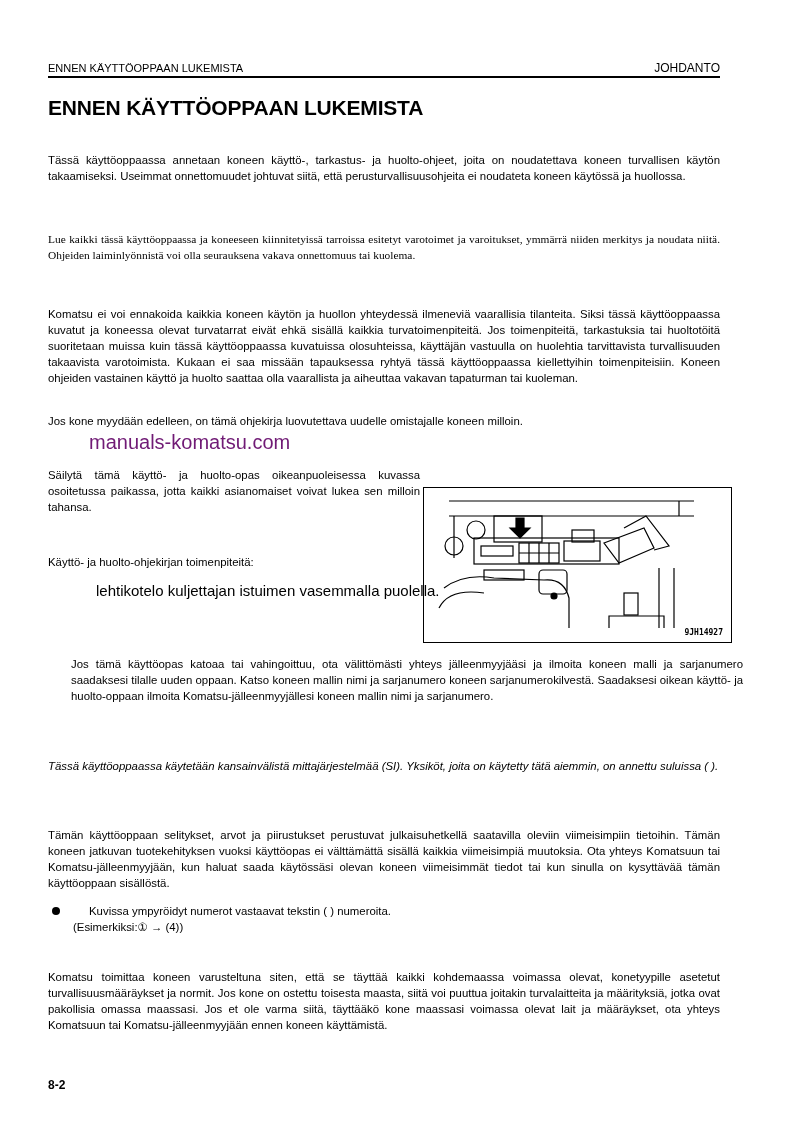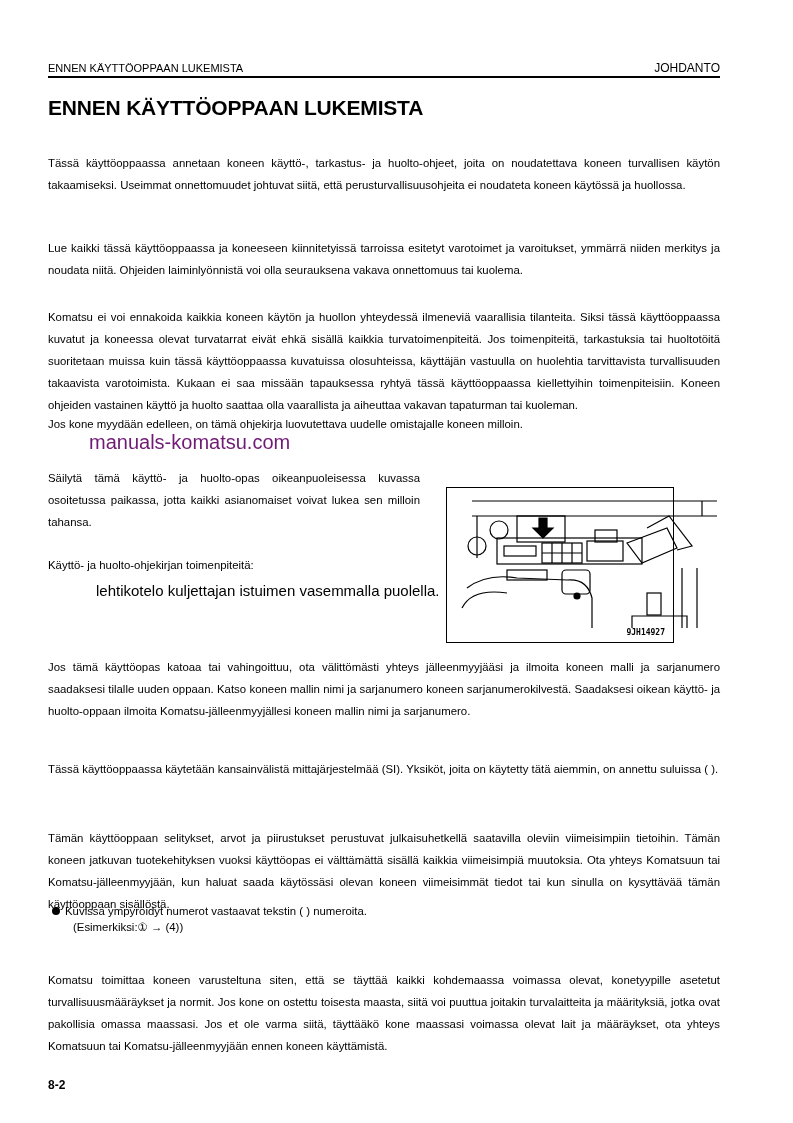--- a/index.html
+++ b/index.html
@@ -4,49 +4,49 @@
 <style>
   html, body { margin:0; padding:0; background:#ffffff; }
   body { width:793px; height:1123px; position:relative; overflow:hidden;
          font-family:"Liberation Sans", sans-serif; color:#000; }
   .header { position:absolute; left:48px; top:56px; width:672px; height:20px;
             border-bottom:2px solid #000; }
   .header-left { position:absolute; left:0; bottom:2px; font-size:11px; letter-spacing:0; }
   .header-right { position:absolute; right:0; bottom:1px; font-size:12px; }
   .title { position:absolute; left:48px; top:96px; font-size:21px; font-weight:bold;
            letter-spacing:-0.2px; white-space:nowrap; }
-  .p { position:absolute; left:48px; width:672px; font-size:11.4px; line-height:22px;
+  .p { position:absolute; left:48px; width:672px; font-size:11.4px; line-height:16px;
        text-align:justify; margin:0; }
   .watermark { position:absolute; left:89px; top:431px; font-size:20px; color:#701a75;
                white-space:nowrap; }
   .left-col { width:372px; }
   .indent { position:absolute; left:78px; font-size:15px;margin-left:18px; }
-  .figure { position:absolute; left:446px; top:487px; width:228px; height:156px;
+  .figure { position:absolute; left:423px; top:487px; width:309px; height:156px;
             border:1px solid #000; box-sizing:border-box; }
   .fig-label { position:absolute; right:8px; bottom:5px; font-family:"DejaVu Sans Mono", monospace;
                font-size:8px; font-weight:bold; }
   .bullet-row { position:absolute; left:48px; top:903px; font-size:11.4px; line-height:17px; }
   .bullet { position:absolute; left:4px; top:4px; width:8px; height:8px; border-radius:50%;
             background:#000; }
-  .bullet-text { position:absolute; left:17px; top:0; white-space:nowrap; }
+  .bullet-text { position:absolute; left:41px; top:0; white-space:nowrap; }
   .bullet-text2 { position:absolute; left:25px; top:16px; white-space:nowrap; }
   .page-number { position:absolute; left:48px; top:1078px; font-size:12px; font-weight:bold; }
 </style>
 </head>
 <body>
 
 <div class="header">
   <span class="header-left">ENNEN KÄYTTÖOPPAAN LUKEMISTA</span>
   <span class="header-right">JOHDANTO</span>
 </div>
 
 <div class="title">ENNEN KÄYTTÖOPPAAN LUKEMISTA</div>
 
 <p class="p" style="top:152px;">Tässä käyttöoppaassa annetaan koneen käyttö-, tarkastus- ja huolto-ohjeet, joita on noudatettava koneen turvallisen käytön takaamiseksi. Useimmat onnettomuudet johtuvat siitä, että perusturvallisuusohjeita ei noudateta koneen käytössä ja huollossa.</p>
-<p class="p" style="top:237px;">Lue kaikki tässä käyttöoppaassa ja koneeseen kiinnitetyissä tarroissa esitetyt varotoimet ja varoitukset, ymmärrä niiden merkitys ja noudata niitä. Ohjeiden laiminlyönnistä voi olla seurauksena vakava onnettomuus tai kuolema.</p>
+<p class="p" style="top:231px;font-family:Liberation Serif, serif;">Lue kaikki tässä käyttöoppaassa ja koneeseen kiinnitetyissä tarroissa esitetyt varotoimet ja varoitukset, ymmärrä niiden merkitys ja noudata niitä. Ohjeiden laiminlyönnistä voi olla seurauksena vakava onnettomuus tai kuolema.</p>
 <p class="p" style="top:306px;">Komatsu ei voi ennakoida kaikkia koneen käytön ja huollon yhteydessä ilmeneviä vaarallisia tilanteita. Siksi tässä käyttöoppaassa kuvatut ja koneessa olevat turvatarrat eivät ehkä sisällä kaikkia turvatoimenpiteitä. Jos toimenpiteitä, tarkastuksia tai huoltotöitä suoritetaan muissa kuin tässä käyttöoppaassa kuvatuissa olosuhteissa, käyttäjän vastuulla on huolehtia tarvittavista turvallisuuden takaavista varotoimista. Kukaan ei saa missään tapauksessa ryhtyä tässä käyttöoppaassa kiellettyihin toimenpiteisiin. Koneen ohjeiden vastainen käyttö ja huolto saattaa olla vaarallista ja aiheuttaa vakavan tapaturman tai kuoleman.</p>
 <p class="p" style="top:413px;">Jos kone myydään edelleen, on tämä ohjekirja luovutettava uudelle omistajalle koneen milloin.</p>
 
 <div class="watermark">manuals-komatsu.com</div>
 
 <p class="p left-col" style="top:467px;">Säilytä tämä käyttö- ja huolto-opas oikeanpuoleisessa kuvassa osoitetussa paikassa, jotta kaikki asianomaiset voivat lukea sen milloin tahansa.</p>
 <p class="p left-col" style="top:554px;">Käyttö- ja huolto-ohjekirjan toimenpiteitä:</p>
 <div class="indent" style="top:582px;">lehtikotelo kuljettajan istuimen vasemmalla puolella.</div>
 
 <div class="figure">
@@ -76,22 +76,22 @@
     <rect x="115" y="82" width="28" height="24" rx="4"></rect>
     <circle cx="130" cy="108" r="3" fill="#000"></circle>
     <line x1="235" y1="80" x2="235" y2="140"></line>
     <line x1="250" y1="80" x2="250" y2="140"></line>
     <rect x="200" y="105" width="14" height="22"></rect>
     <path d="M185 140 L185 128 L240 128 L240 140"></path>
   </svg>
   <span class="fig-label">9JH14927</span>
 </div>
 
-<p class="p" style="top:656px;">Jos tämä käyttöopas katoaa tai vahingoittuu, ota välittömästi yhteys jälleenmyyjääsi ja ilmoita koneen malli ja sarjanumero saadaksesi tilalle uuden oppaan. Katso koneen mallin nimi ja sarjanumero koneen sarjanumerokilvestä. Saadaksesi oikean käyttö- ja huolto-oppaan ilmoita Komatsu-jälleenmyyjällesi koneen mallin nimi ja sarjanumero.</p>
-<p class="p" style="top:758px;">Tässä käyttöoppaassa käytetään kansainvälistä mittajärjestelmää (SI). Yksiköt, joita on käytetty tätä aiemmin, on annettu suluissa (  ).</p>
+<p class="p" style="top:656px;margin-left:23px;">Jos tämä käyttöopas katoaa tai vahingoittuu, ota välittömästi yhteys jälleenmyyjääsi ja ilmoita koneen malli ja sarjanumero saadaksesi tilalle uuden oppaan. Katso koneen mallin nimi ja sarjanumero koneen sarjanumerokilvestä. Saadaksesi oikean käyttö- ja huolto-oppaan ilmoita Komatsu-jälleenmyyjällesi koneen mallin nimi ja sarjanumero.</p>
+<p class="p" style="top:758px;font-style:italic;">Tässä käyttöoppaassa käytetään kansainvälistä mittajärjestelmää (SI). Yksiköt, joita on käytetty tätä aiemmin, on annettu suluissa (  ).</p>
 <p class="p" style="top:827px;">Tämän käyttöoppaan selitykset, arvot ja piirustukset perustuvat julkaisuhetkellä saatavilla oleviin viimeisimpiin tietoihin. Tämän koneen jatkuvan tuotekehityksen vuoksi käyttöopas ei välttämättä sisällä kaikkia viimeisimpiä muutoksia. Ota yhteys Komatsuun tai Komatsu-jälleenmyyjään, kun haluat saada käytössäsi olevan koneen viimeisimmät tiedot tai kun sinulla on kysyttävää tämän käyttöoppaan sisällöstä.</p>
 
 <div class="bullet-row">
   <span class="bullet"></span>
   <span class="bullet-text">Kuvissa ympyröidyt numerot vastaavat tekstin (  ) numeroita.</span>
   <span class="bullet-text2">(Esimerkiksi:① → (4))</span>
 </div>
 
 <p class="p" style="top:969px;">Komatsu toimittaa koneen varusteltuna siten, että se täyttää kaikki kohdemaassa voimassa olevat, konetyypille asetetut turvallisuusmääräykset ja normit.  Jos kone on ostettu toisesta maasta, siitä voi puuttua joitakin turvalaitteita ja määrityksiä, jotka ovat pakollisia omassa maassasi. Jos et ole varma siitä, täyttääkö kone maassasi voimassa olevat lait ja määräykset, ota yhteys Komatsuun tai Komatsu-jälleenmyyjään ennen koneen käyttämistä.</p>
 

